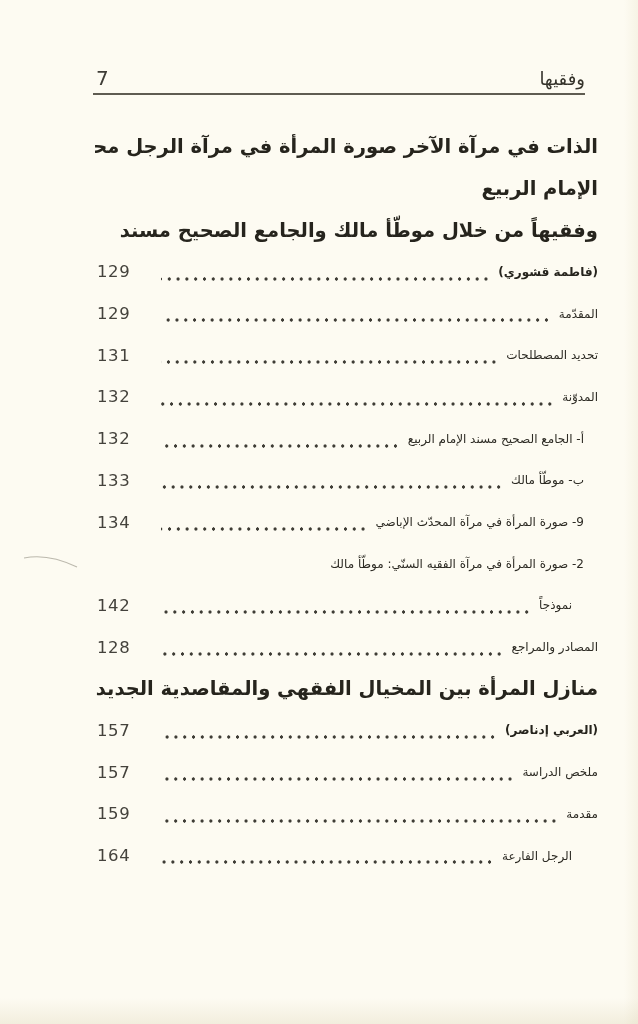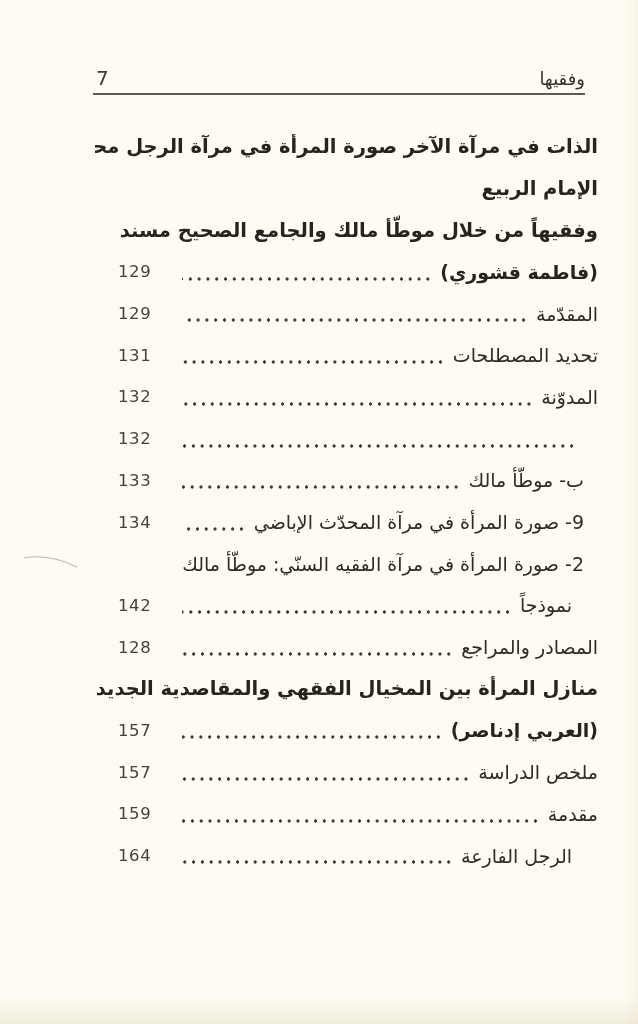--- a/index.html
+++ b/index.html
@@ -72,21 +72,21 @@
     align-items: center;
     overflow: hidden;
   }
   .heading-line {
     font-weight: bold;
     font-size: 19.5px;
     color: #26241d;
     white-space: nowrap;
   }
   .entry-label {
-    font-size: 19px;
+    font-size: 12px;
     white-space: nowrap;
   }
   .author .entry-label { font-weight: bold; color: #26241d; }
   .sub  { padding-right: 14px; }
   .cont { padding-right: 26px; }
   .leader {
     flex: 1 1 auto;
     min-width: 12px;
     height: 12px;
     align-self: flex-end;
@@ -97,21 +97,20 @@
     background-repeat: repeat-x;
   }
   .pg {
     flex: 0 0 52px;
     direction: ltr;
     text-align: left;
     font-size: 16.5px;
     letter-spacing: 0.6px;
     color: #44423c;
     padding-left: 2px;
-    margin-left: 21px;
   }
 
   
   .pencil-mark {
     position: absolute;
     left: 22px;
     top: 550px;
   }
 </style>
 </head>
@@ -148,20 +147,21 @@
       <span class="pg">131</span>
     </div>
 
     <div class="line">
       <span class="entry-label">المدوّنة</span>
       <span class="leader"></span>
       <span class="pg">132</span>
     </div>
 
     <div class="line sub">
+      <span class="entry-label">أ- الجامع الصحيح مسند الإمام الربيع</span>
       <span class="leader"></span>
       <span class="pg">132</span>
     </div>
 
     <div class="line sub">
       <span class="entry-label">ب- موطّأ مالك</span>
       <span class="leader"></span>
       <span class="pg">133</span>
     </div>
 

